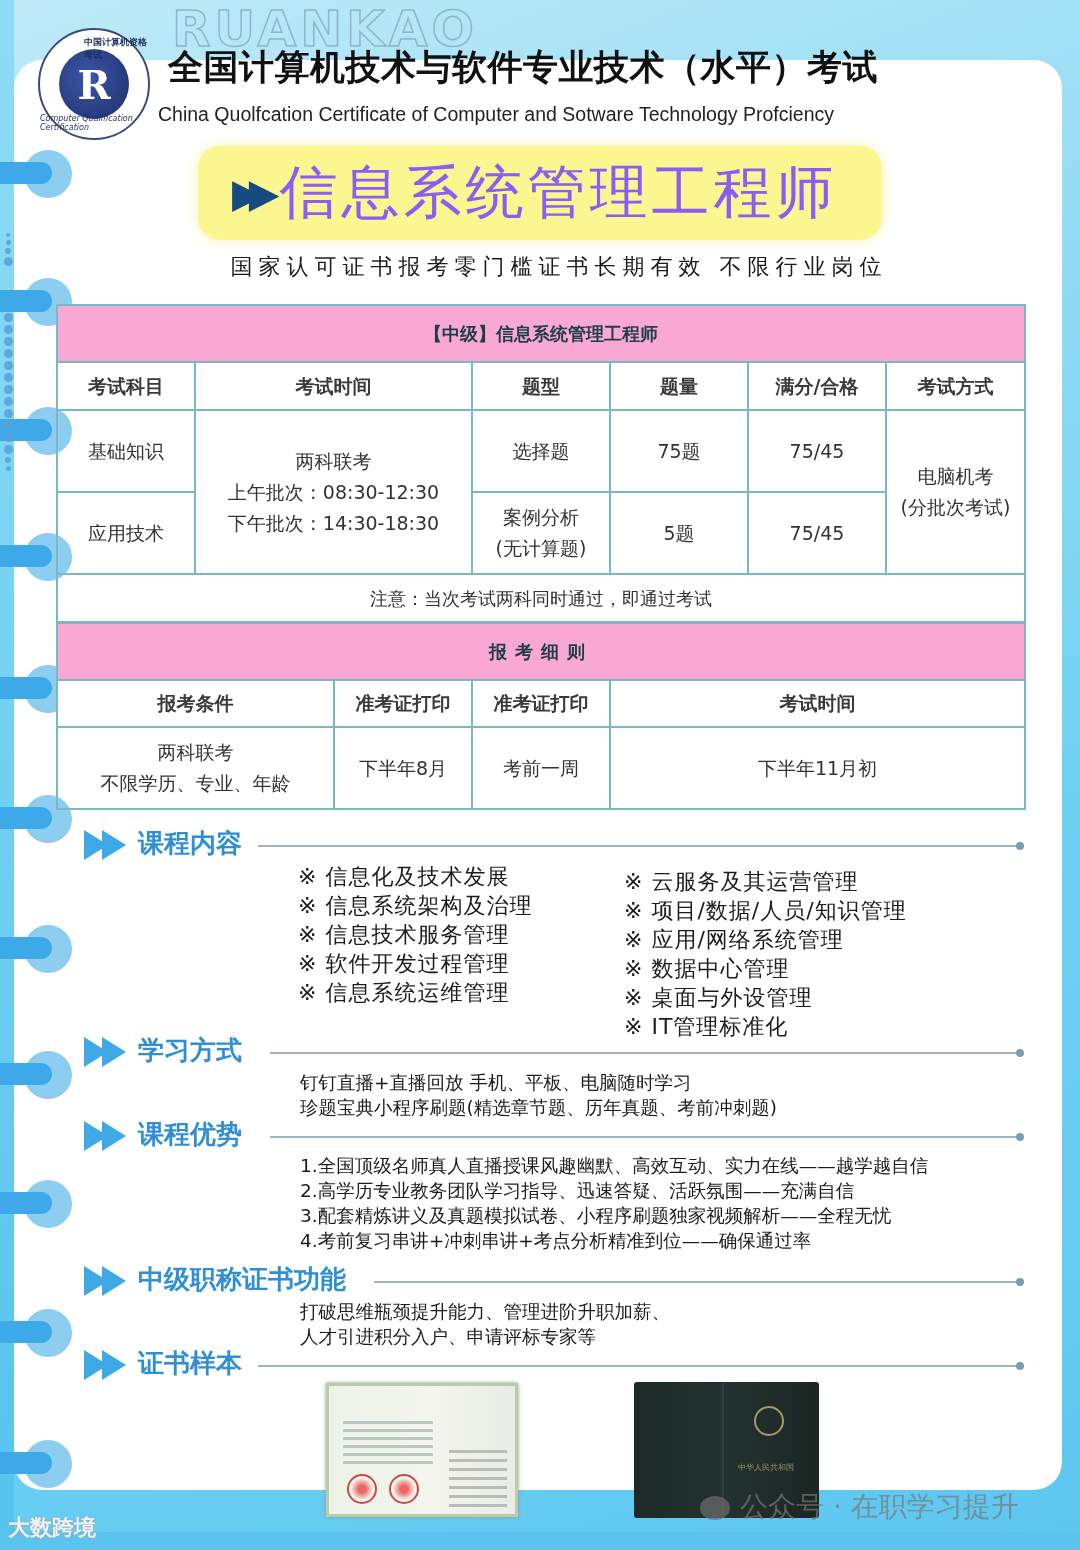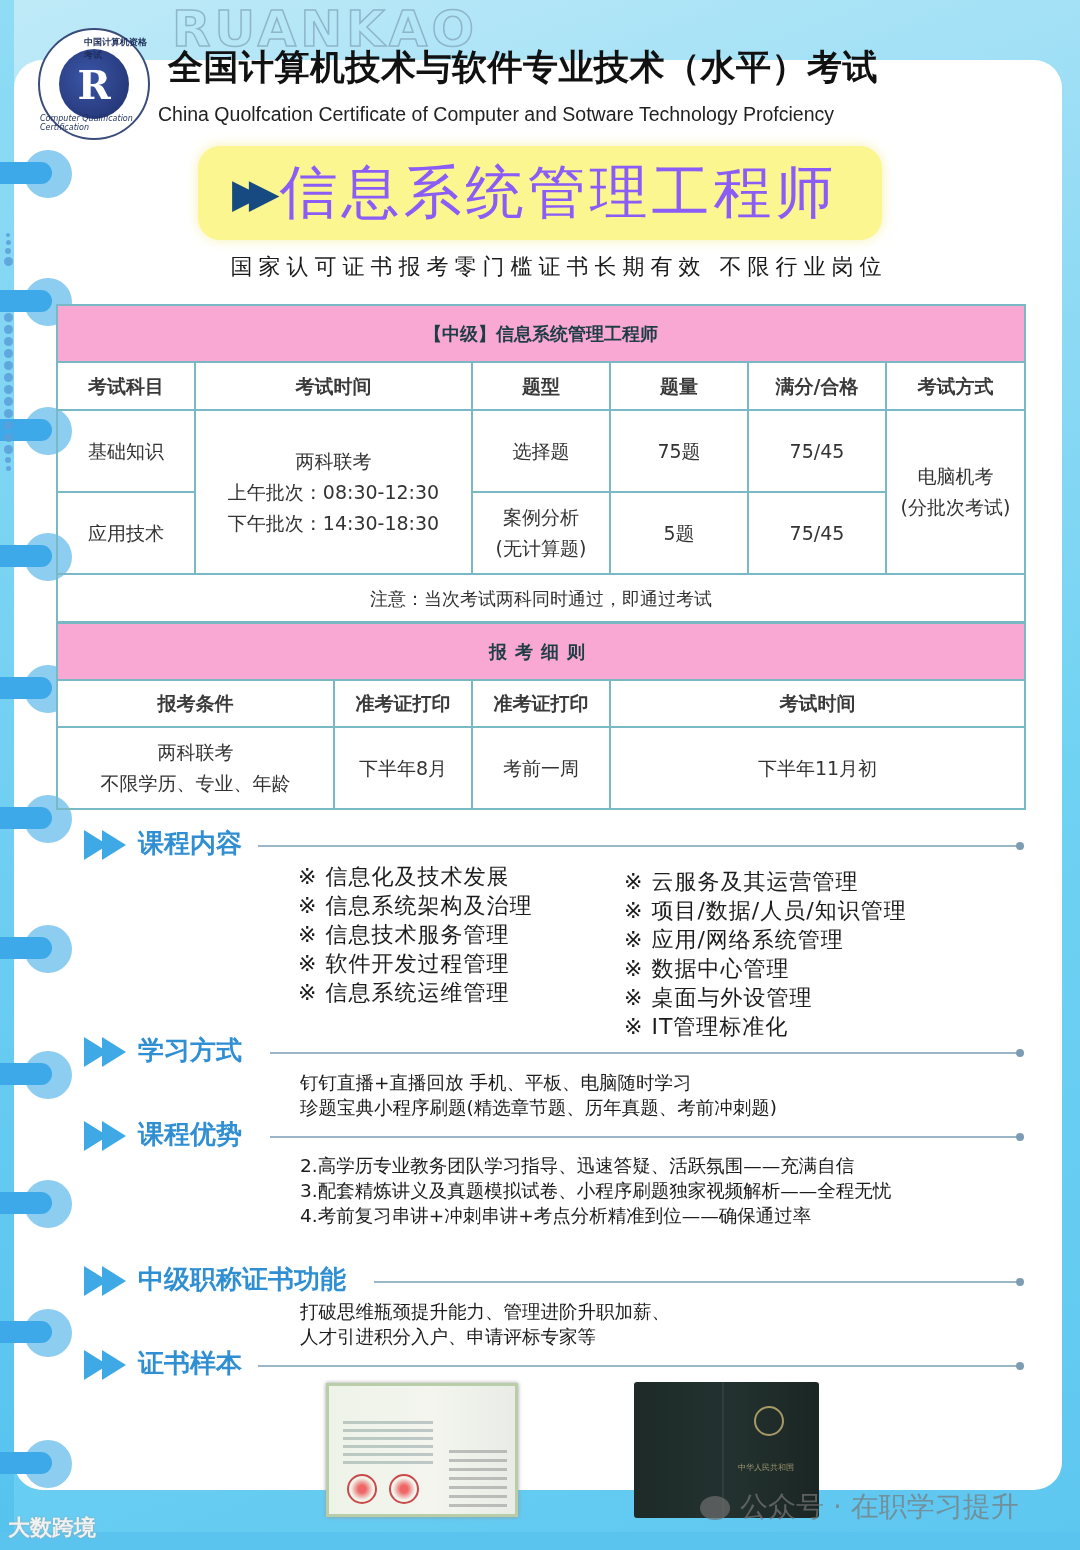--- a/index.html
+++ b/index.html
@@ -336,20 +336,21 @@
 <div class="section" style="top:1117px">
   <div class="arrows">
       <i></i>
       <i></i>
     </div>
   <div class="stitle">课程优势</div>
   <div class="line" style="left:186px"></div>
   <div class="dot"></div>
 </div>
 <div class="para" style="top:1153px">
+  <div>1.全国顶级名师真人直播授课风趣幽默、高效互动、实力在线——越学越自信</div>
   <div>2.高学历专业教务团队学习指导、迅速答疑、活跃氛围——充满自信</div>
   <div>3.配套精炼讲义及真题模拟试卷、小程序刷题独家视频解析——全程无忧</div>
   <div>4.考前复习串讲+冲刺串讲+考点分析精准到位——确保通过率</div>
 </div>
 
 <div class="section" style="top:1262px">
   <div class="arrows">
       <i></i>
       <i></i>
     </div>

